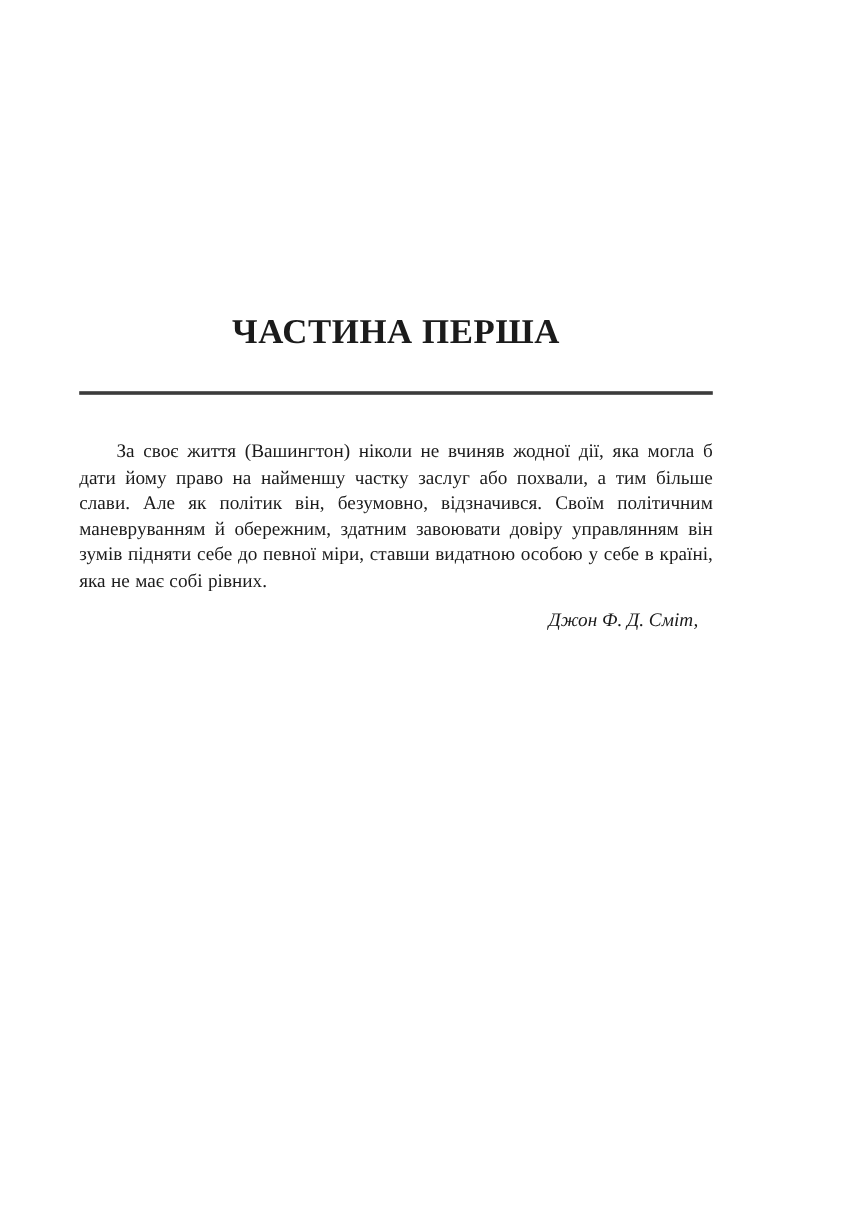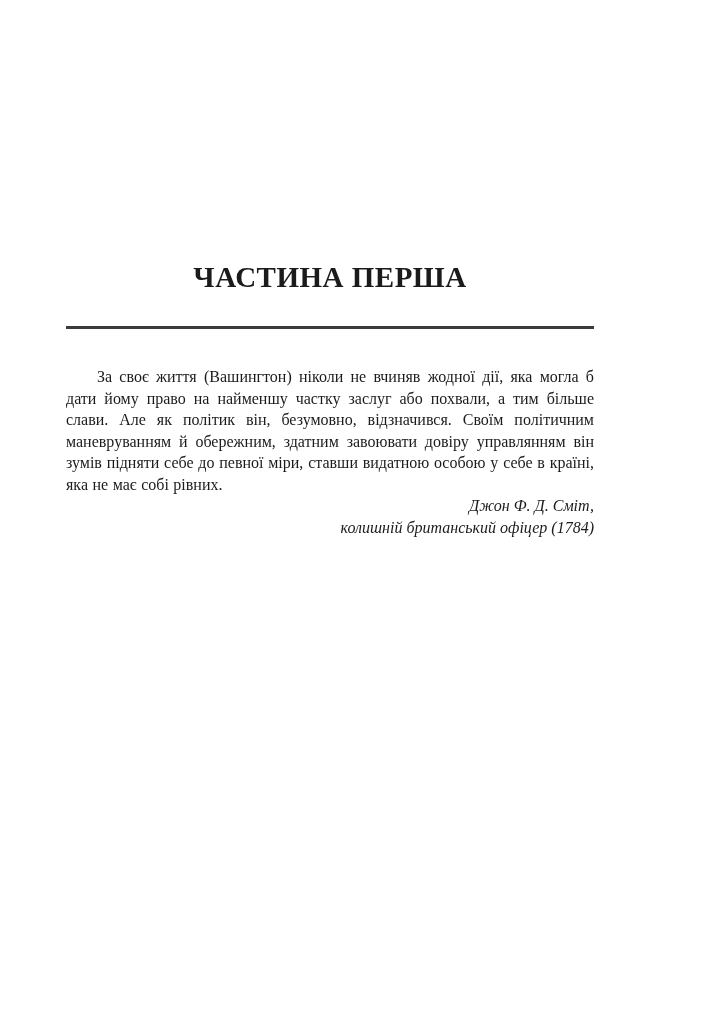--- a/index.html
+++ b/index.html
@@ -53,36 +53,35 @@
     font-size: 16px;
     line-height: 21.5px;
   }
   .epigraph-text {
     margin: 0;
     text-align: justify;
     text-indent: 31px;
     word-spacing: 0.5px;
   }
   .attribution {
-    margin: 0;
+    margin: 12px;
     text-align: right;
     font-style: italic;
   }
   .attr-line {
     display: block;
   }
 </style>
 </head>
 <body>
 
 <div class="page">
   <h1 class="chapter-title">ЧАСТИНА ПЕРША</h1>
 
   <hr class="divider">
 
   <div class="epigraph">
     <p class="epigraph-text">За своє життя (Вашингтон) ніколи не вчиняв жодної дії, яка могла б дати йому право на найменшу частку заслуг або похвали, а тим більше слави. Але як політик він, безумовно, відзначився. Своїм політичним маневруванням й обережним, здатним завоювати довіру управлянням він зумів підняти себе до певної міри, ставши видатною особою у себе в країні, яка не має собі рівних.</p>
     <p class="attribution">
       <span class="attr-line">Джон Ф. Д. Сміт,</span>
-      <span class="attr-line">колишній британський офіцер (1784)</span>
     </p>
   </div>
 </div>
 
 </body></html>

